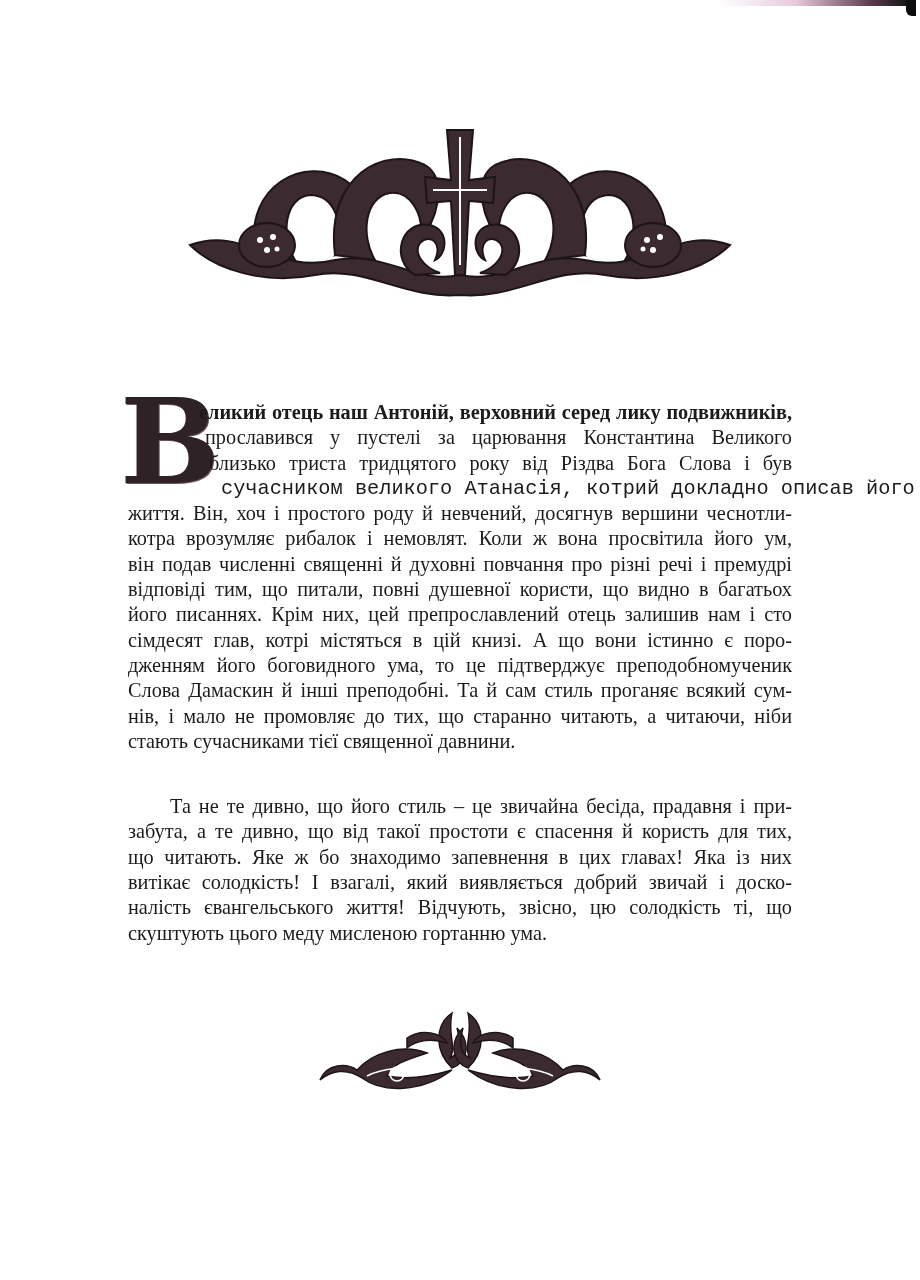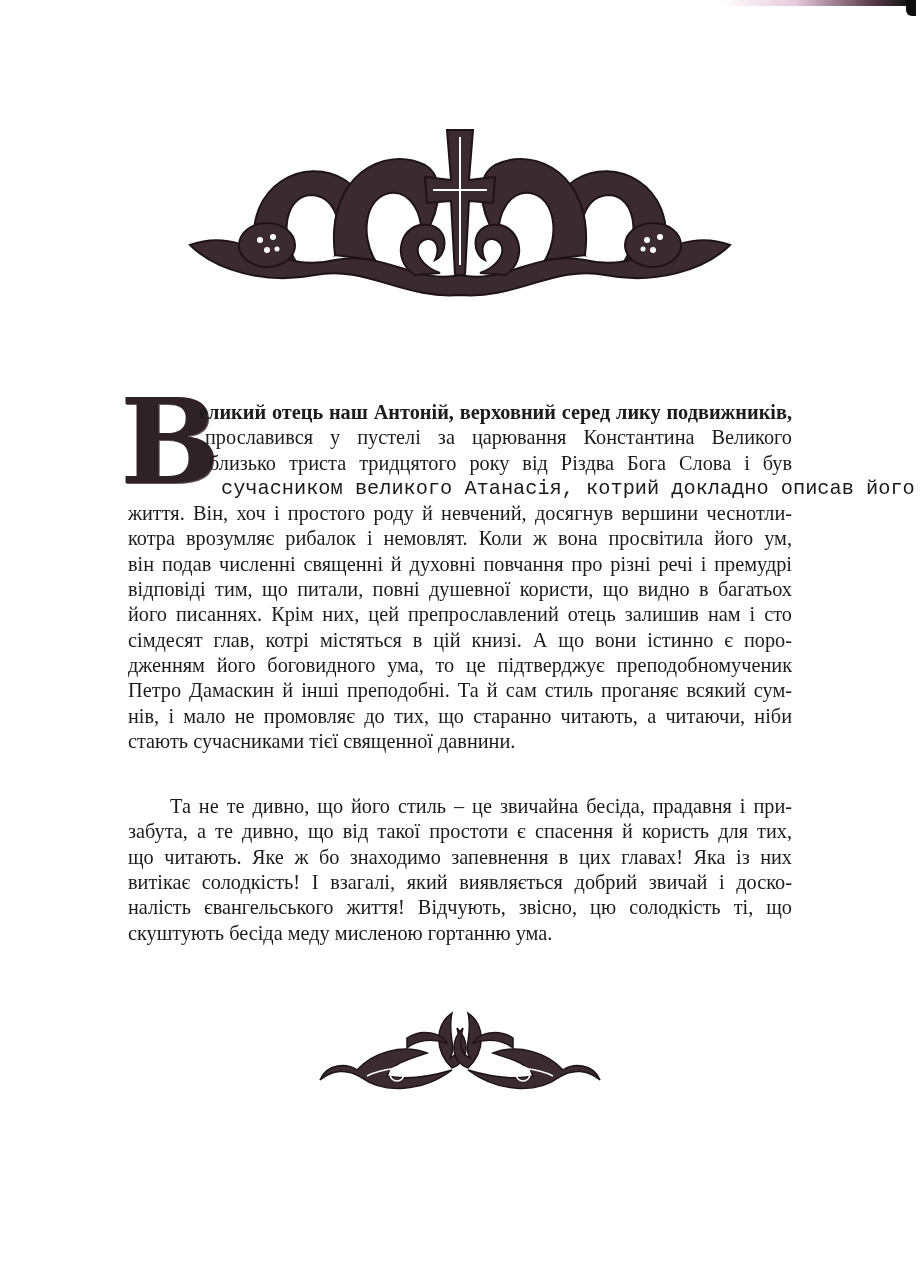--- a/index.html
+++ b/index.html
@@ -89,29 +89,29 @@
   <span class="line ind2">прославився у пустелі за царювання Константина Великого</span>
   <span class="line ind3">близько триста тридцятого року від Різдва Бога Слова і був</span>
   <span class="line ind4">сучасником великого Атанасія, котрий докладно описав його</span>
   <span class="line">життя. Він, хоч і простого роду й невчений, досягнув вершини чеснотли-</span>
   <span class="line">котра врозумляє рибалок і немовлят. Коли ж вона просвітила його ум,</span>
   <span class="line">він подав численні священні й духовні повчання про різні речі і премудрі</span>
   <span class="line">відповіді тим, що питали, повні душевної користи, що видно в багатьох</span>
   <span class="line">його писаннях. Крім них, цей препрославлений отець залишив нам і сто</span>
   <span class="line">сімдесят глав, котрі містяться в цій книзі. А що вони істинно є поро-</span>
   <span class="line">дженням його боговидного ума, то це підтверджує преподобномученик</span>
-  <span class="line">Петро Дамаскин й інші преподобні. Та й сам стиль проганяє всякий сум-</span>
+  <span class="line">Слова Дамаскин й інші преподобні. Та й сам стиль проганяє всякий сум-</span>
   <span class="line">нів, і мало не промовляє до тих, що старанно читають, а читаючи, ніби</span>
   <span class="line last">стають сучасниками тієї священної давнини.</span>
   <span class="line para">Та не те дивно, що його стиль – це звичайна бесіда, прадавня і при-</span>
   <span class="line">забута, а те дивно, що від такої простоти є спасення й користь для тих,</span>
   <span class="line">що читають. Яке ж бо знаходимо запевнення в цих главах! Яка із них</span>
   <span class="line">витікає солодкість! І взагалі, який виявляється добрий звичай і доско-</span>
   <span class="line">налість євангельського життя! Відчують, звісно, цю солодкість ті, що</span>
-  <span class="line last">скуштують бесіда меду мисленою гортанню ума.</span>
+  <span class="line last">скуштують цього меду мисленою гортанню ума.</span>
 </div>
 
 <svg class="ornament-bottom" viewBox="0 0 296 96">
   <g fill="#3b2a30" stroke="#1e1418" stroke-width="1.5">
     <path d="M140,60 C120,40 125,15 140,5 C135,25 145,40 138,50 C150,45 148,30 145,20 C160,35 155,55 140,60 Z"></path>
     <path d="M156,60 C176,40 171,15 156,5 C161,25 151,40 158,50 C146,45 148,30 151,20 C136,35 141,55 156,60 Z"></path>
     <path d="M140,62 C110,85 70,85 50,70 C35,60 20,62 8,72 C15,55 35,55 45,62 C60,45 90,35 115,45 C100,50 80,55 75,68 C95,72 120,68 140,62 Z"></path>
     <path d="M156,62 C186,85 226,85 246,70 C261,60 276,62 288,72 C281,55 261,55 251,62 C236,45 206,35 181,45 C196,50 216,55 221,68 C201,72 176,68 156,62 Z"></path>
     <path d="M95,30 C110,20 130,25 135,35 C120,30 105,32 95,40 Z"></path>
     <path d="M201,30 C186,20 166,25 161,35 C176,30 191,32 201,40 Z"></path>

